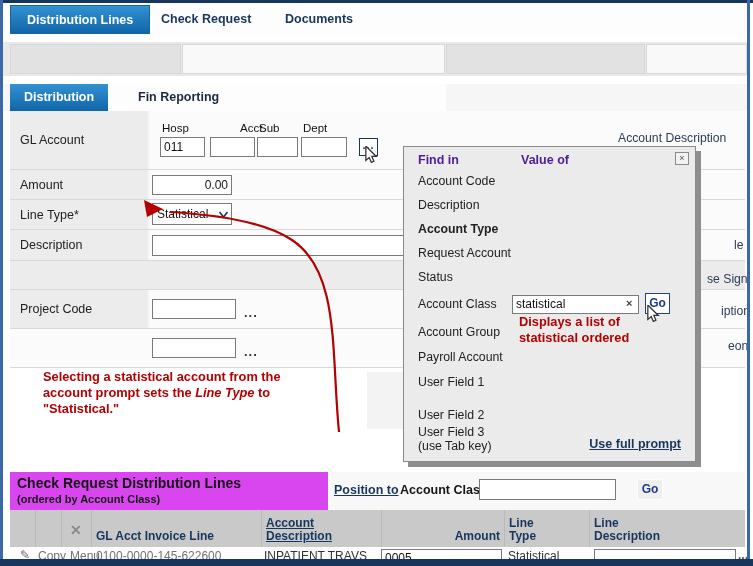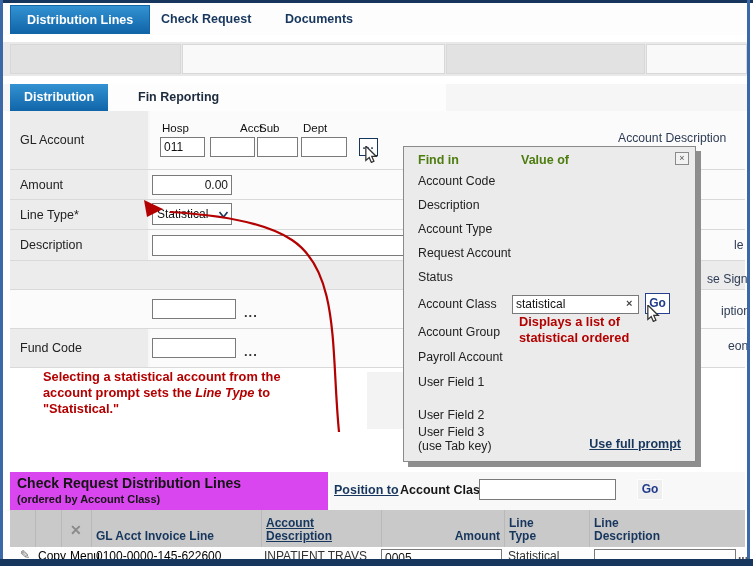--- a/index.html
+++ b/index.html
@@ -49,21 +49,21 @@
   .chev svg { display:block; }
 
   .right-label { position:absolute; color:#2e3c55; font-size:12.2px; z-index:2; }
 
   .note-red { position:absolute; color:#b30000; font-weight:bold; font-size:12.8px; line-height:16px; z-index:3; }
   .note-red i { font-style:italic; }
 
   
   .popup { position:absolute; left:403px; top:146px; width:293px; height:316px; background:#ebebeb;
            border:1px solid #8a8a8a; box-shadow:5px 5px 0 0 #8e8e8e; z-index:10; }
-  .popup .hdr { position:absolute; top:6px; font-weight:bold; font-size:12.5px; color:#4d7c0f; }
+  .popup .hdr { position:absolute; top:6px; font-weight:bold; font-size:12.5px; color:#4c1d95; }
   .popup .close { position:absolute; right:6px; top:5px; width:14px; height:13px; background:#f2f2f2;
                   border:1px solid #8a8a8a; font-size:9px; line-height:11px; text-align:center; color:#555; }
   .popup .fld { position:absolute; left:14px; font-size:12.3px; color:#222; }
   .ac-input { position:absolute; left:108px; top:148px; width:127px; height:19px; border:1px solid #7a7a7a;
               background:#fff; font-size:12px; color:#111; padding:1px 14px 0 3px; }
   .ac-clear { position:absolute; left:222px; top:150px; font-size:11px; font-weight:bold; color:#444; }
   .go-btn { position:absolute; left:241px; top:146px; width:25px; height:21px; background:#fff;
             border:1px solid #25408f; color:#1f3a8a; font-weight:bold; font-size:12px; text-align:center; line-height:19px; }
   .use-full { position:absolute; right:14px; top:290px; color:#17365d; font-weight:bold; font-size:12.5px;
               text-decoration:underline; }
@@ -79,21 +79,21 @@
   .pos-input { left:149px; top:7px; width:137px; height:21px; }
   .pos-go { position:absolute; left:307px; top:7px; width:26px; height:21px; background:#efefef; border:1px solid #fdfdfd;
             color:#1f3a8a; font-weight:bold; font-size:12px; text-align:center; line-height:19px; }
 
   .thead { position:absolute; left:10px; top:510px; width:735px; height:37px; background:#c9c9c9; }
   .th { position:absolute; top:0; height:100%; border-right:1px solid #b9b9b9; }
   .th .tht { position:absolute; left:4px; bottom:4px; color:#17365d; font-weight:bold; font-size:12px; line-height:13px; }
   .th .und { text-decoration:underline; }
   .x-icon { position:absolute; left:8px; top:12px; color:#8a8a8a; font-size:14px; font-weight:bold; }
   .trow { position:absolute; left:10px; top:548px; width:735px; height:14px; background:#fdfdfd; font-size:12px; }
-  .trow a { color:#000000; text-decoration:underline; }
+  .trow a { color:#737373; text-decoration:underline; }
   .cursor-svg { position:absolute; z-index:12; }
   svg.arrow { position:absolute; left:0; top:0; width:753px; height:566px; z-index:4; pointer-events:none; }
 </style>
 </head>
 <body>
 
 <div id="page">
 
   <div class="tabbar">
     <div class="tab-active">Distribution Lines</div>
@@ -153,28 +153,28 @@
   <div class="form-row" style="top:230px; height:31px;">
     <div class="cell-label">
       <span>Description</span>
     </div>
     <div class="inp" style="left:142px; top:5px; width:338px; height:21px;"></div>
   </div>
 
   <div class="form-row row-gray" style="top:261px; height:29px;"></div>
 
   <div class="form-row" style="top:290px; height:39px;">
+    <div class="cell-label">
+      <span>Project Code</span>
+    </div>
     <div class="inp" style="left:142px; top:9px; width:84px; height:20px;"></div>
     <div class="dots-link" style="left:234px; top:20px;">...</div>
   </div>
 
   <div class="form-row" style="top:329px; height:39px;">
-    <div class="cell-label">
-      <span>Fund Code</span>
-    </div>
     <div class="inp" style="left:142px; top:9px; width:84px; height:20px;"></div>
     <div class="dots-link" style="left:234px; top:20px;">...</div>
   </div>
 
   <div class="right-label" style="left:618px; top:131px;">Account Description</div>
   <div class="right-label" style="left:734px; top:238px;">le</div>
   <div class="right-label" style="left:707px; top:272px;">se Sign</div>
   <div class="right-label" style="left:721px; top:304px;">iption</div>
   <div class="right-label" style="left:728px; top:339px;">eon</div>
 
@@ -191,21 +191,21 @@
     <polygon points="144,200 163,209 147,217" fill="#b30000"></polygon>
   </svg>
 
   <div class="popup">
     <div class="hdr" style="left:14px;">Find in</div>
     <div class="hdr" style="left:117px;">Value of</div>
     <div class="close">×</div>
 
     <div class="fld" style="top:27px;">Account Code</div>
     <div class="fld" style="top:51px;">Description</div>
-    <div class="fld" style="top:75px;">Account Type</div>
+    <div class="fld" style="top:75px;font-weight:bold;">Account Type</div>
     <div class="fld" style="top:99px;">Request Account</div>
     <div class="fld" style="top:123px;">Status</div>
     <div class="fld" style="top:150px;">Account Class</div>
     <div class="fld" style="top:178px;">Account Group</div>
     <div class="fld" style="top:203px;">Payroll Account</div>
     <div class="fld" style="top:228px;">User Field 1</div>
     <div class="fld" style="top:261px;">User Field 2</div>
     <div class="fld" style="top:278px;">User Field 3</div>
     <div class="fld" style="top:292px;">(use Tab key)</div>
 

